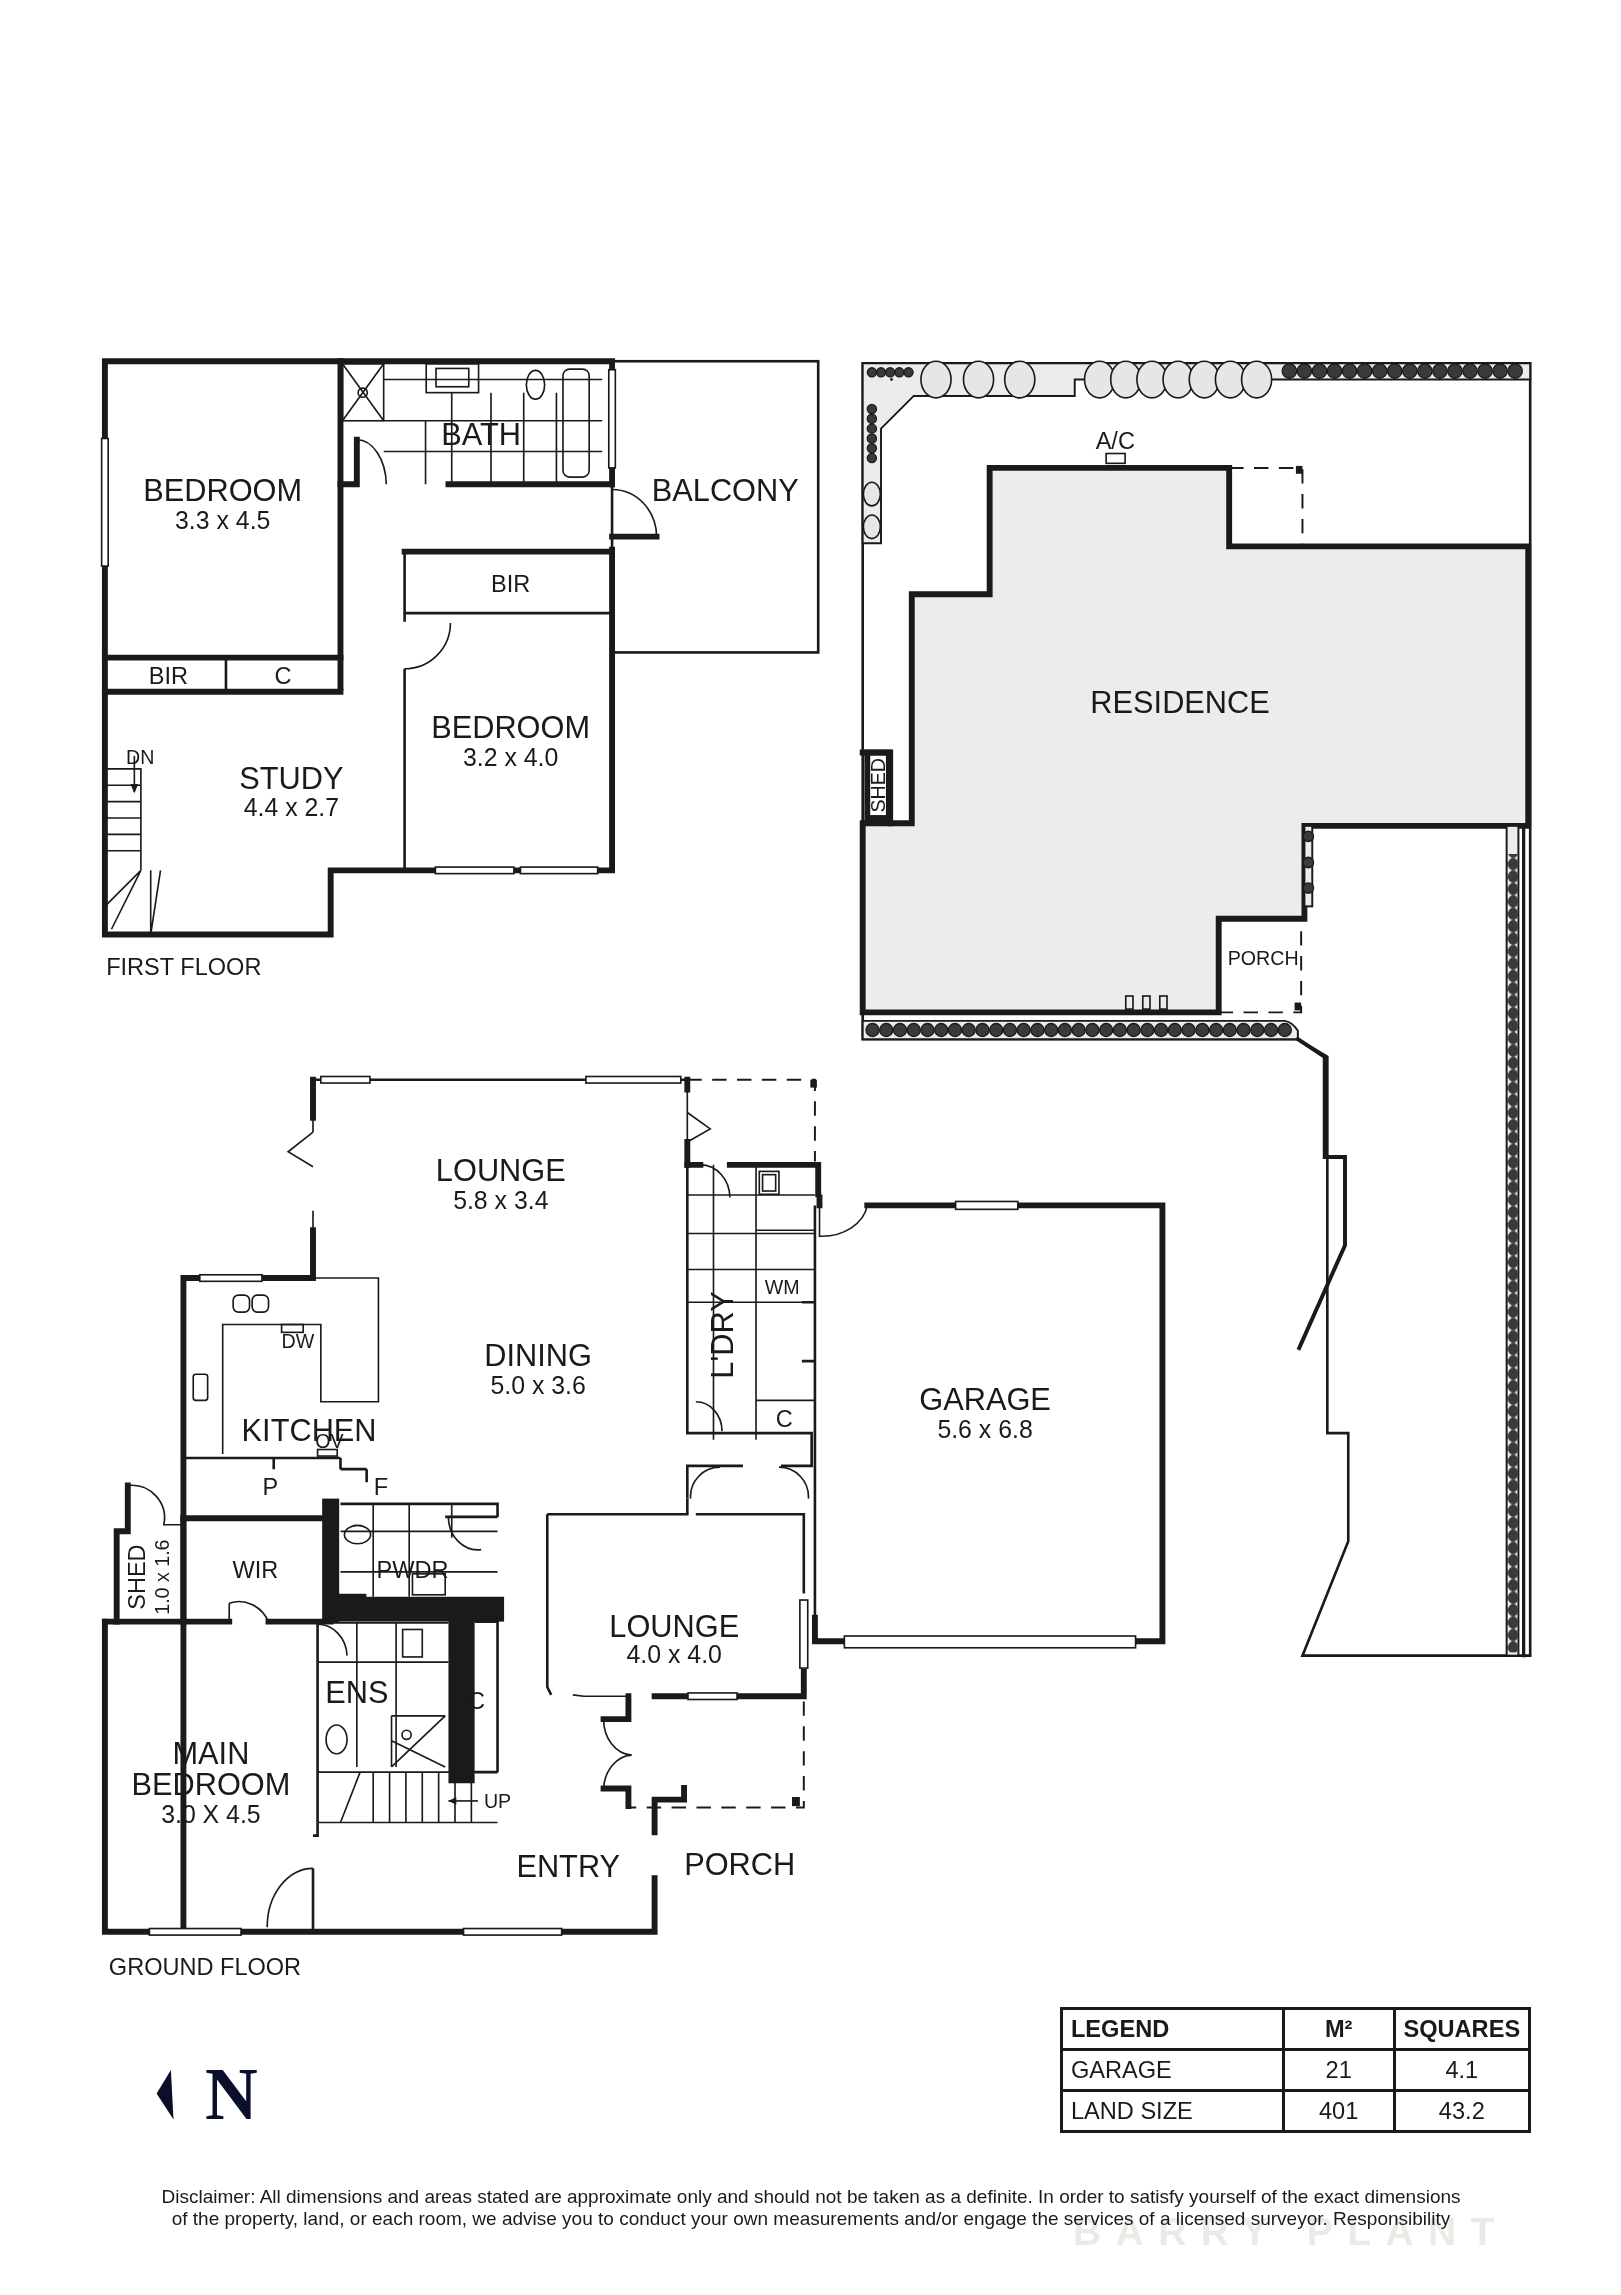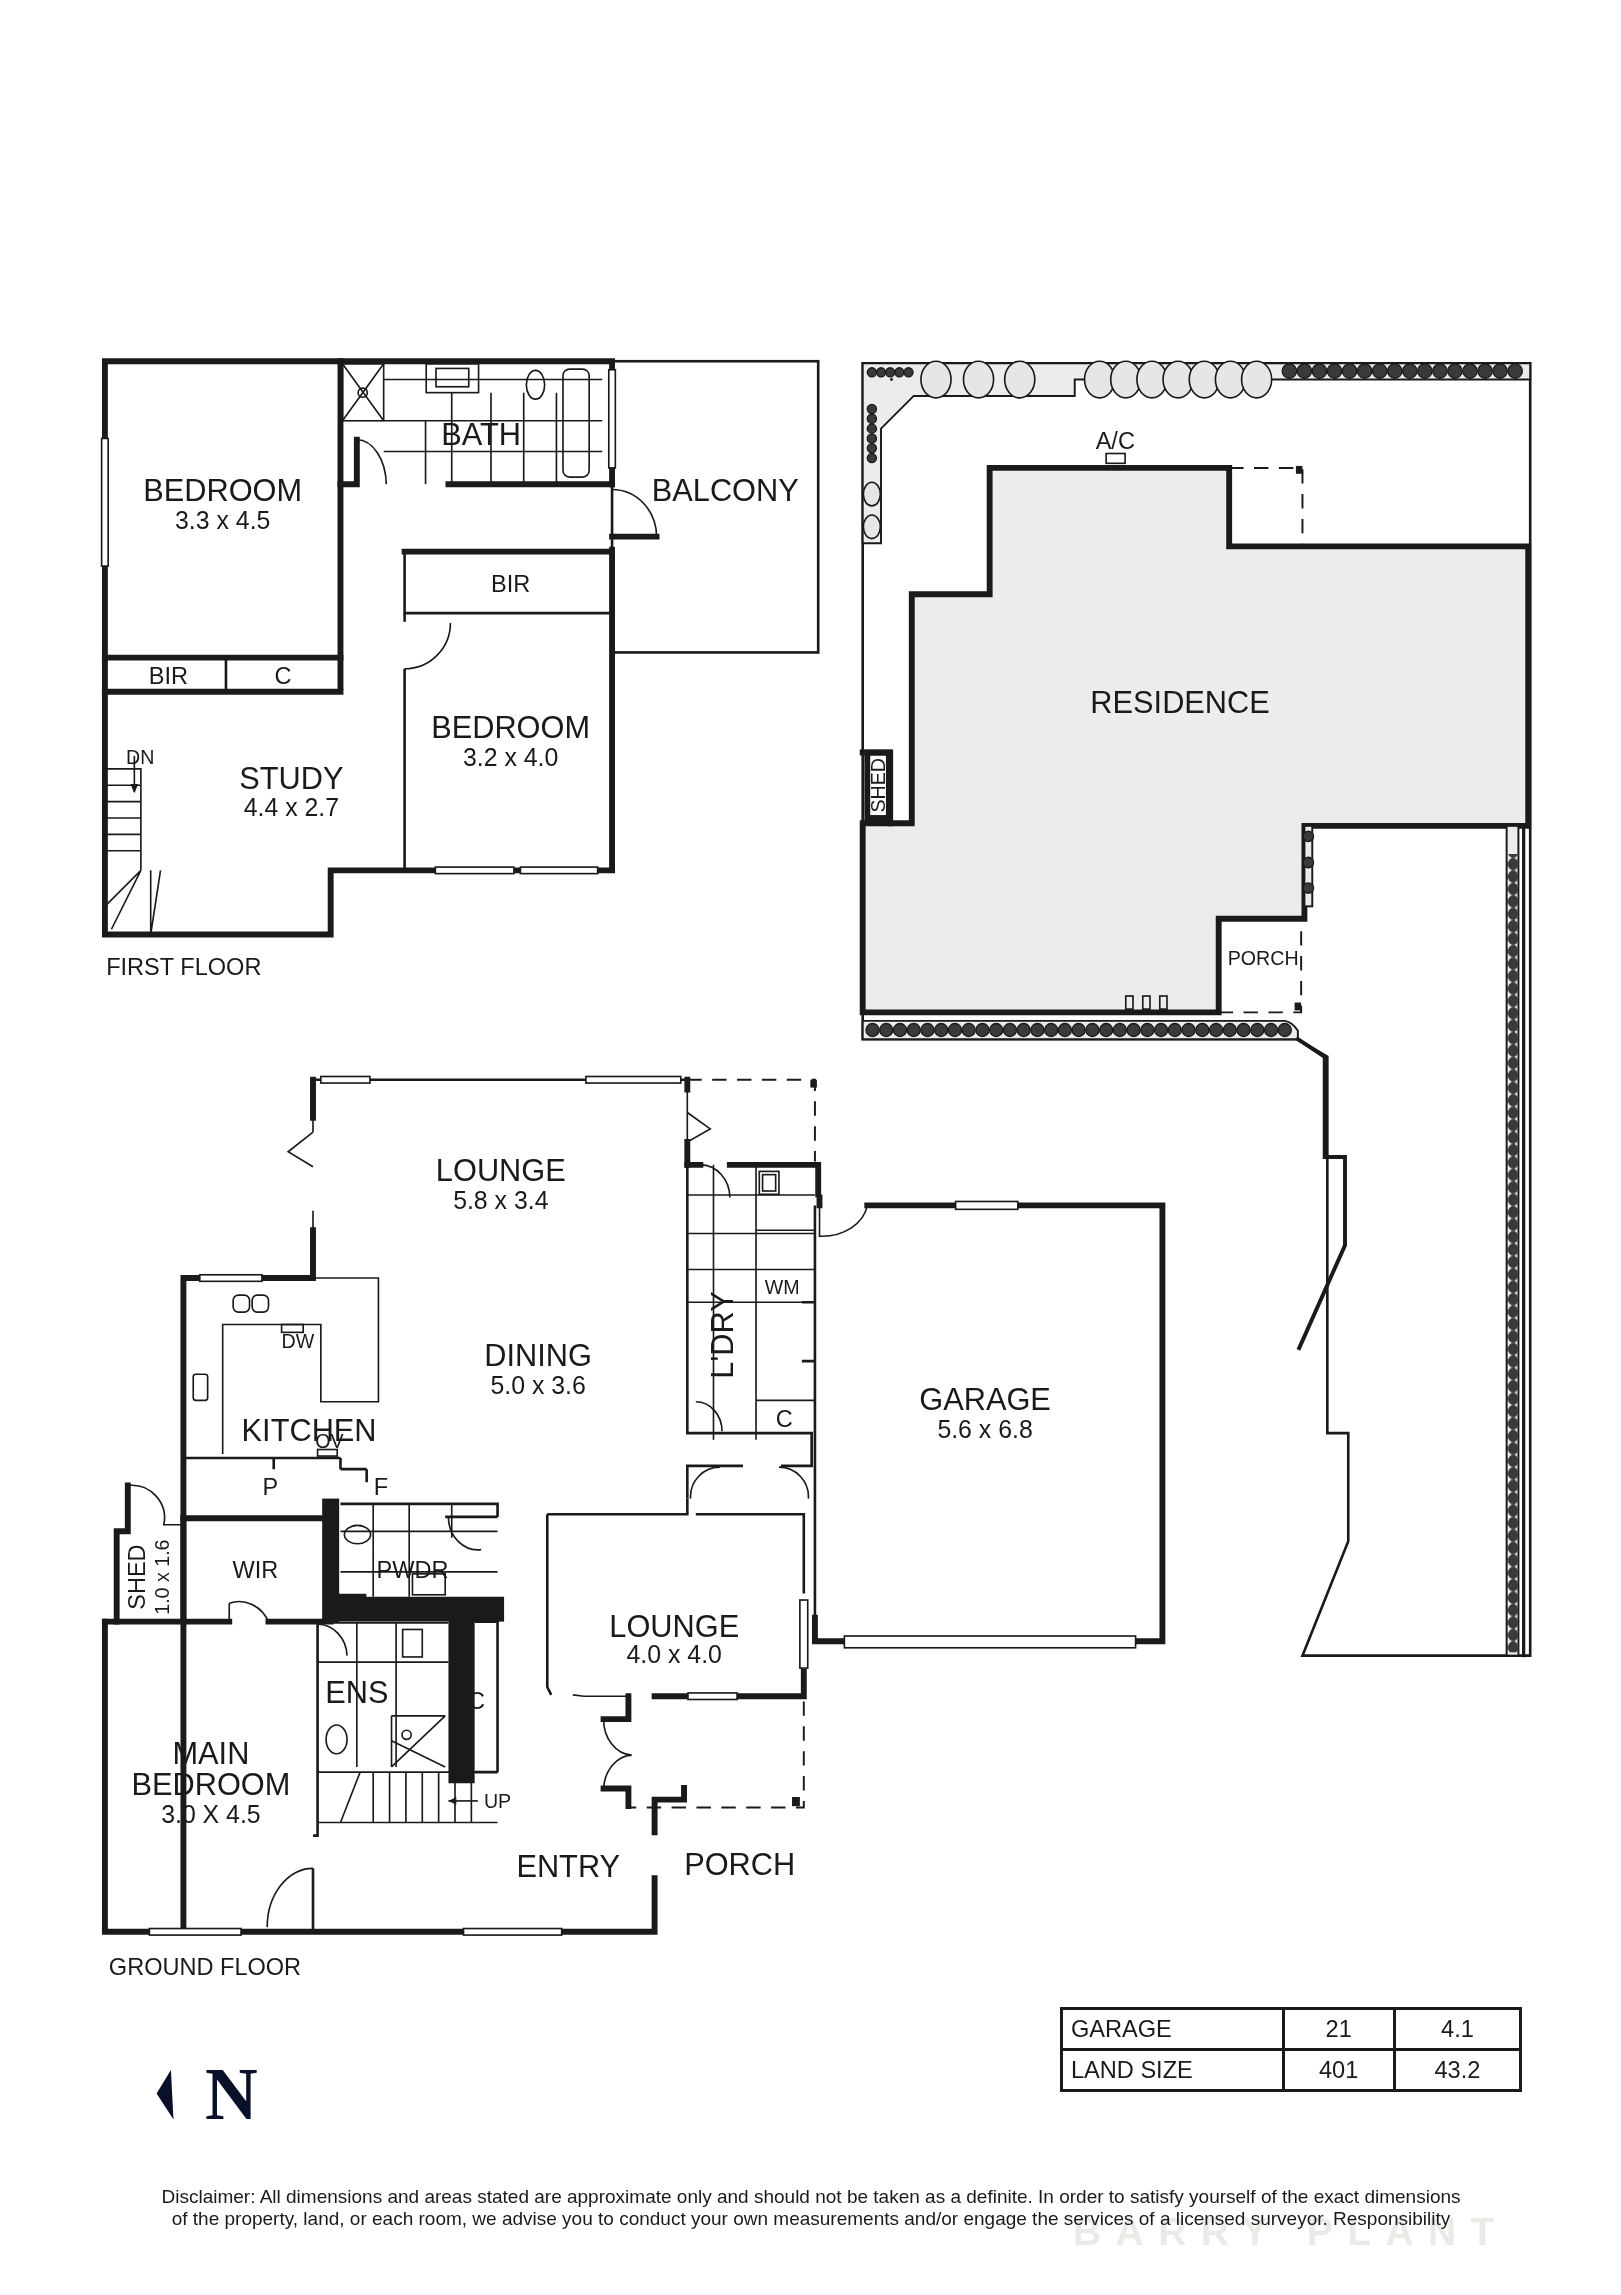--- a/index.html
+++ b/index.html
@@ -335,20 +335,25 @@
 
 <div id="compass">
   <svg width="26" height="59" viewBox="0 0 40 90" style="position:absolute;left:0;top:0;">
     <path d="M26 12 L4 48 L30 88 Z" fill="#0a0f2a"></path>
   </svg>
   <span class="n">N</span>
 </div>
 
 <table id="legend">
   <tbody>
+      <tr>
+    <th class="c1">LEGEND</th>
+    <th class="c2">M²</th>
+    <th class="c3">SQUARES</th>
+  </tr>
   <tr>
     <td class="c1">GARAGE</td>
     <td class="c2">21</td>
     <td class="c3">4.1</td>
   </tr>
   <tr>
     <td class="c1">LAND SIZE</td>
     <td class="c2">401</td>
     <td class="c3">43.2</td>
   </tr>

